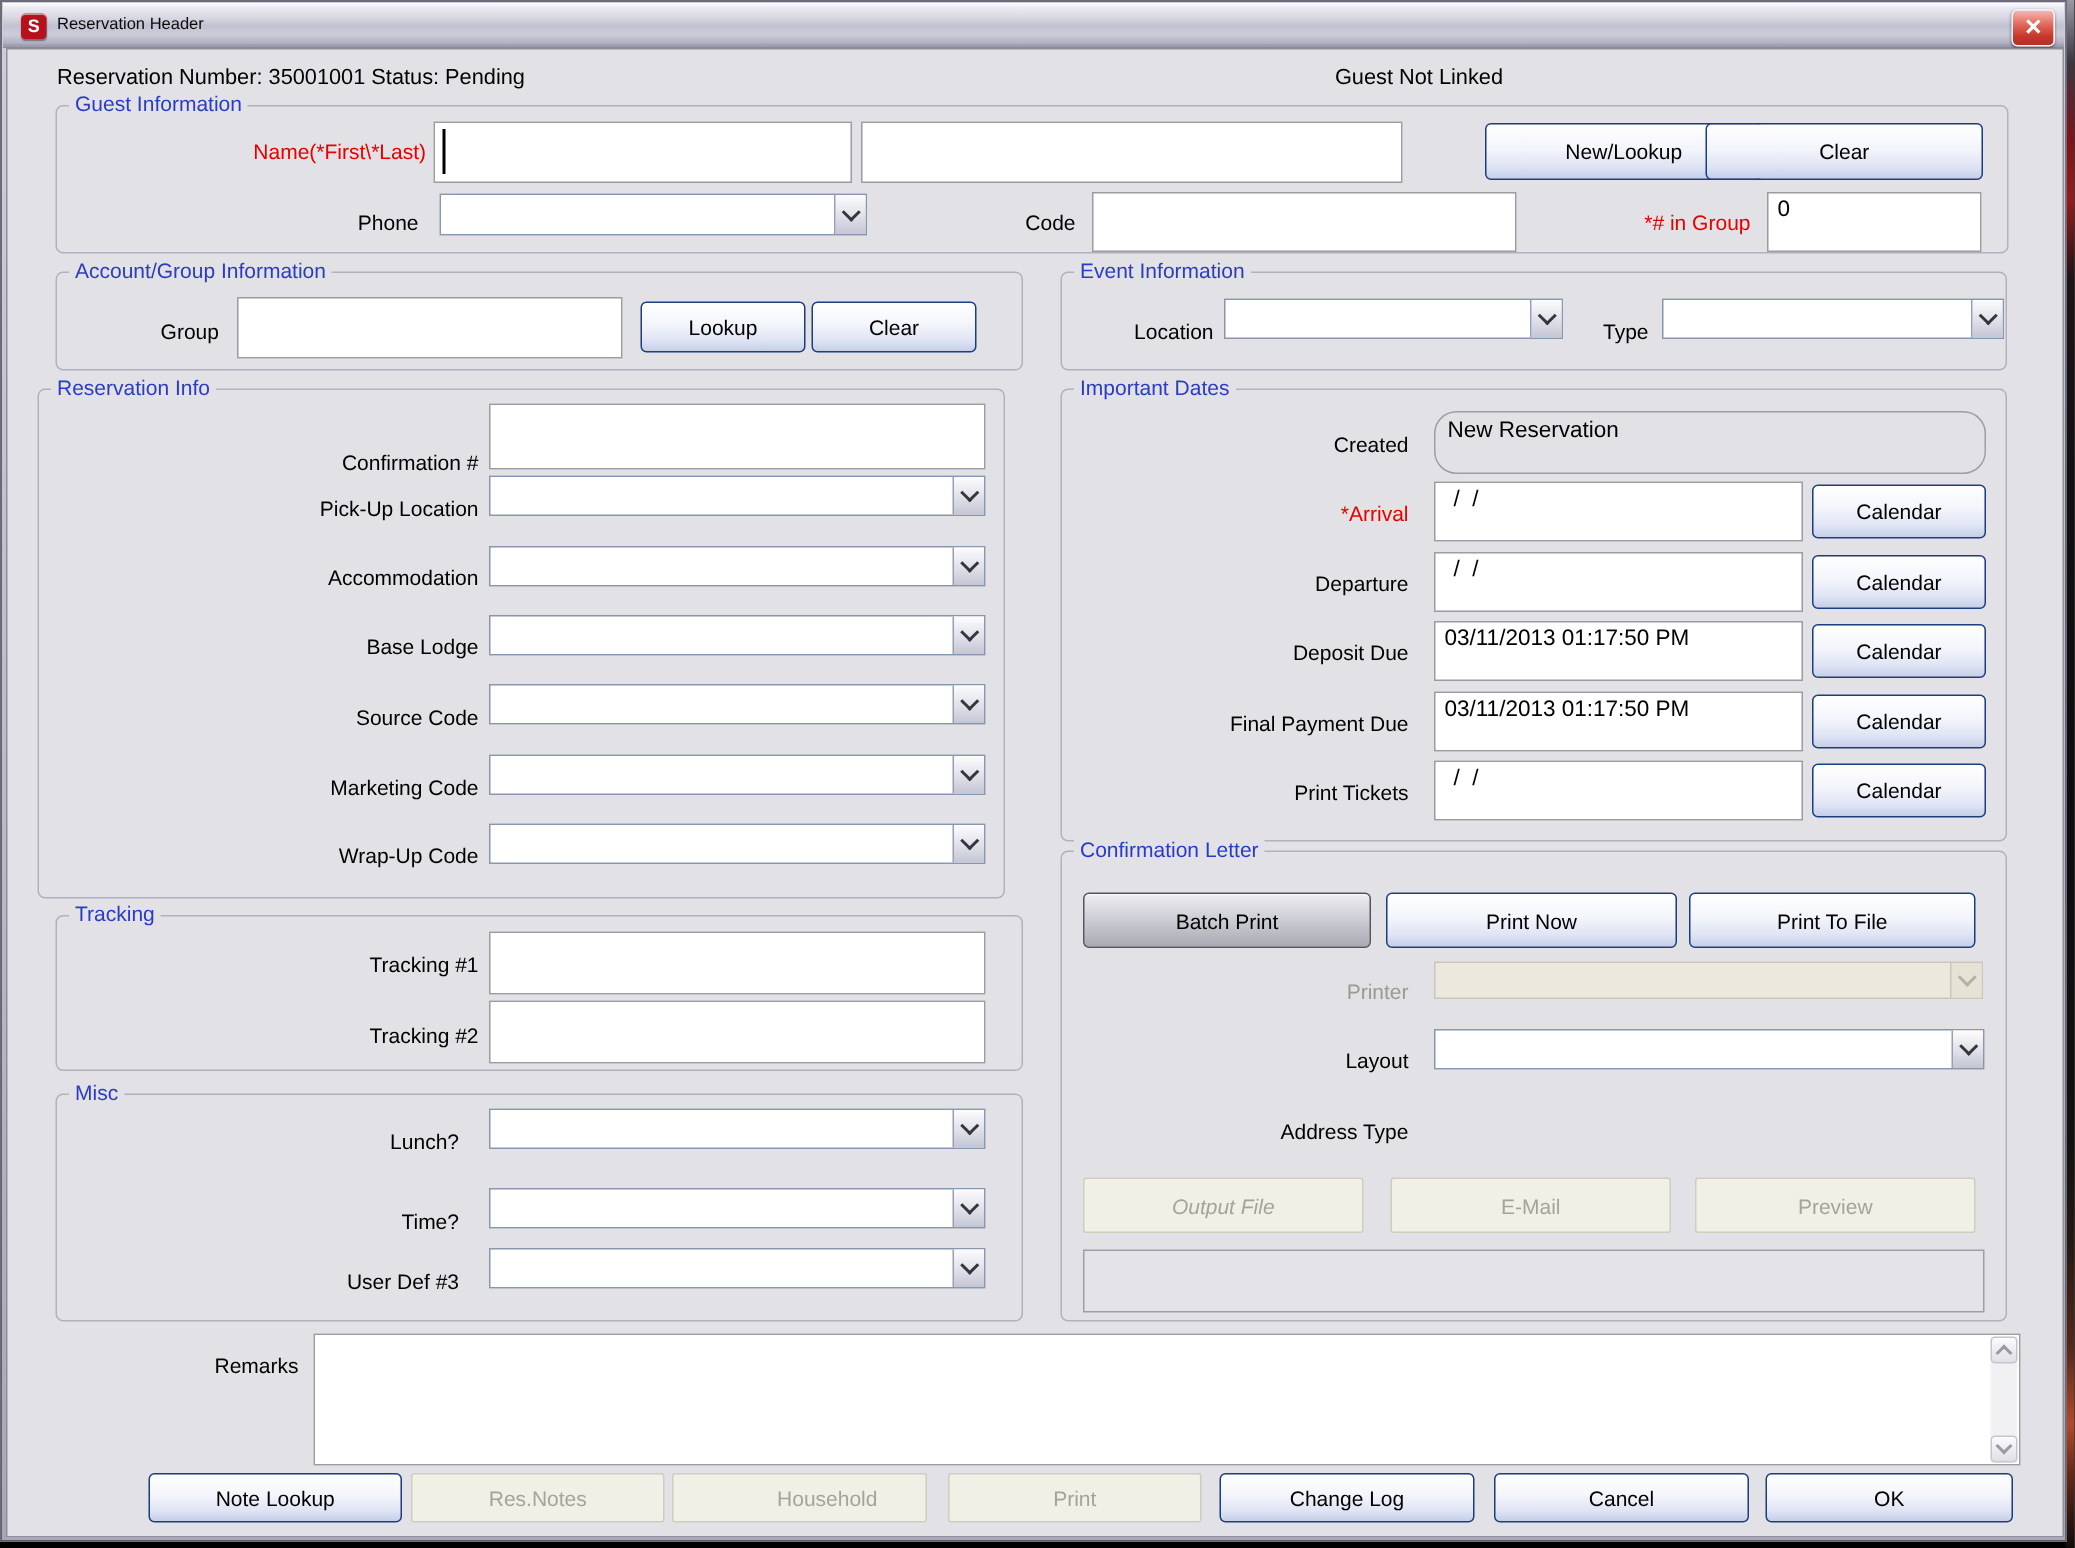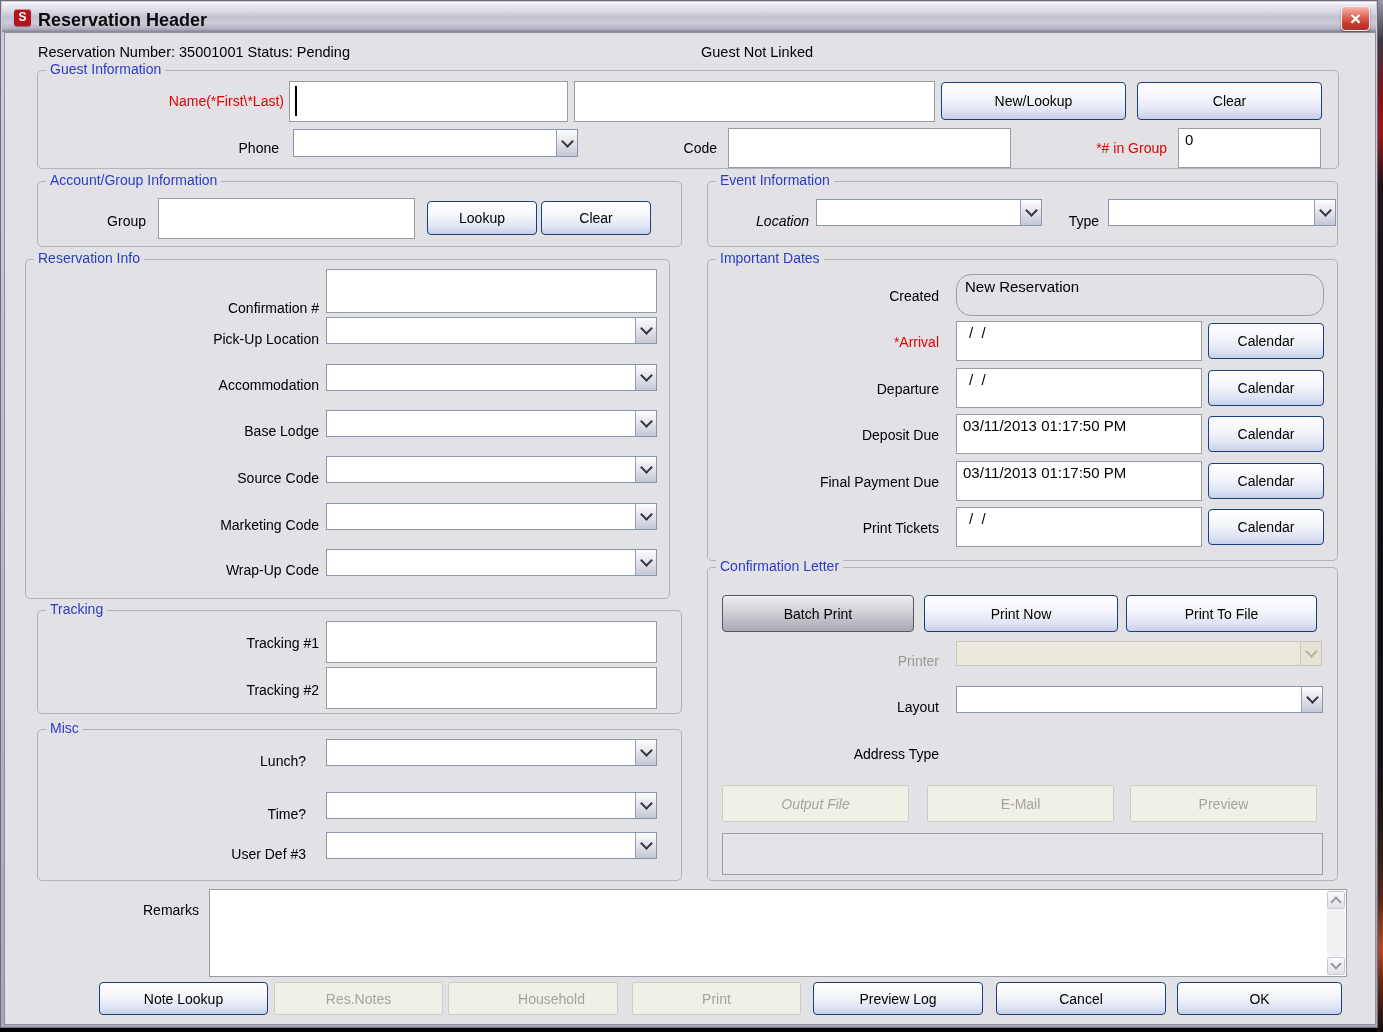--- a/index.html
+++ b/index.html
@@ -12,21 +12,21 @@
 
   
   .window { position:absolute; left:0; top:0; width:1378px; height:1028px;
     border:1px solid #6e6c78; background:linear-gradient(180deg,#cfcede,#a8a7b8); }
   .titlebar { position:absolute; left:1px; top:1px; right:1px; height:30px;
     background:linear-gradient(180deg,#fdfdfe 0%,#ecebf2 10%,#d8d7e2 34%,#c2c1d2 52%,#cdccd9 72%,#b2b1c3 92%,#9493a6 100%);
     border-bottom:1px solid #8a8998; }
   .app-icon { position:absolute; left:12px; top:7px; width:17px; height:17px; background:#b5121b;
     border-radius:3px; color:#fff; font-weight:bold; font-size:12px; line-height:17px; text-align:center;
     box-shadow:inset 0 1px 0 rgba(255,255,255,.5), 0 1px 1px rgba(0,0,0,.4); }
-  .title-text { position:absolute; left:36px; top:8px; font-size:18px; font-weight:bold; color:#0a0a0a; }
+  .title-text { position:absolute; left:36px; top:8px; font-size:11px; font-weight:normal; color:#0a0a0a; }
   .close-btn { position:absolute; right:6px; top:4px; width:29px; height:25px; border:1px solid #f4f2f6; border-radius:4px;
     background:linear-gradient(180deg,#f6b9b1 0%,#e2695e 40%,#c8372c 75%,#b42f26 100%);
     color:#fff; font-size:19px; font-weight:bold; line-height:23px; text-align:center; cursor:default;
     box-shadow:0 1px 2px rgba(0,0,0,.45); }
   .client { position:absolute; left:3px; top:31px; width:1372px; height:993px;
     background:#e2e1e6; border:1px solid #8f8f9c; }
   .lbl { position:absolute; font-size:14px; color:#000; text-align:right; white-space:nowrap; }
   .lbl.red { color:#e60000; }
   .lbl.dis { color:#9c9b90; }
   .groupbox { position:absolute; border:1px solid #b2b2bc; border-radius:5px; }
@@ -81,30 +81,30 @@
 
   <div class="window">
     <div class="titlebar">
       <div class="app-icon">S</div>
       <div class="title-text">Reservation Header</div>
       <div class="close-btn">×</div>
     </div>
     <div class="client"></div>
 
     <div class="hdr-text" style="left:37px; top:43px;">Reservation Number: 35001001  Status: Pending</div>
-    <div class="hdr-text" style="left:700px; top:43px; width:490px; text-align:left;">Guest Not Linked</div>
+    <div class="hdr-text" style="left:700px; top:43px; width:490px; text-align:center;">Guest Not Linked</div>
 
     <div class="groupbox" style="left:36px; top:69px; width:1302px; height:99px;">
       <span class="legend">Guest Information</span>
     </div>
     <div class="lbl red" style="left:83px; top:92px; width:200px;">Name(*First\*Last)</div>
     <textarea class="txt" style="left: 288px; top: 80px; width: 279px; height: 41px;"></textarea>
     <div class="caret" style="left:294px; top:85px; height:30px;"></div>
     <textarea class="txt" style="left: 573px; top: 80px; width: 361px; height: 41px;"></textarea>
-    <button class="btn" style="left:940px; top:81px; width:185px; height:38px;">New/Lookup</button>
+    <button class="btn" style="left:989px; top:81px; width:185px; height:38px;">New/Lookup</button>
     <button class="btn" style="left:1136px; top:81px; width:185px; height:38px;">Clear</button>
     <div class="lbl" style="left:178px; top:139px; width:100px;">Phone</div>
     <div class="combo" style="left:292px; top:128px; width:285px; height:28px;">
       <span class="combo-value"></span>
       <span class="combo-arrow"></span>
     </div>
     <div class="lbl" style="left:616px; top:139px; width:100px;">Code</div>
     <textarea class="txt" style="left: 727px; top: 127px; width: 283px; height: 40px;"></textarea>
     <div class="lbl red" style="left:1036px; top:139px; width:130px;">*# in Group</div>
     <textarea class="txt" style="left: 1177px; top: 127px; width: 143px; height: 40px;">0</textarea>
@@ -113,21 +113,21 @@
       <span class="legend">Account/Group Information</span>
     </div>
     <div class="lbl" style="left:45px; top:212px; width:100px;">Group</div>
     <textarea class="txt" style="left: 157px; top: 197px; width: 257px; height: 41px;"></textarea>
     <button class="btn" style="left:426px; top:200px; width:110px; height:34px;">Lookup</button>
     <button class="btn" style="left:540px; top:200px; width:110px; height:34px;">Clear</button>
 
     <div class="groupbox" style="left:706px; top:180px; width:631px; height:66px;">
       <span class="legend">Event Information</span>
     </div>
-    <div class="lbl" style="left:708px; top:212px; width:100px;font-style:italic;">Location</div>
+    <div class="lbl" style="left:708px; top:212px; width:100px;">Location</div>
     <div class="combo" style="left:815px; top:198px; width:226px; height:27px;">
       <span class="combo-value"></span>
       <span class="combo-arrow"></span>
     </div>
     <div class="lbl" style="left:1015px; top:212px; width:83px;">Type</div>
     <div class="combo" style="left:1107px; top:198px; width:228px; height:27px;">
       <span class="combo-value"></span>
       <span class="combo-arrow"></span>
     </div>
 
@@ -250,17 +250,17 @@
       <div class="sbar">
         <div class="sb-btn up"></div>
         <div class="sb-btn down"></div>
       </div>
     </div>
 
     <button class="btn" style="left:98px; top:981px; width:169px; height:33px;">Note Lookup</button>
     <button class="btn disabled" style="left:273px; top:981px; width:169px; height:33px;">Res.Notes</button>
     <button class="btn disabled" style="left:447px; top:981px; width:170px; height:33px;padding-left:37px;">Household</button>
     <button class="btn disabled" style="left:631px; top:981px; width:169px; height:33px;">Print</button>
-    <button class="btn" style="left:812px; top:981px; width:170px; height:33px;">Preview Log</button>
+    <button class="btn" style="left:812px; top:981px; width:170px; height:33px;">Change Log</button>
     <button class="btn" style="left:995px; top:981px; width:170px; height:33px;">Cancel</button>
     <button class="btn" style="left:1176px; top:981px; width:165px; height:33px;">OK</button>
   </div>
 </div>
 
 </body></html>

